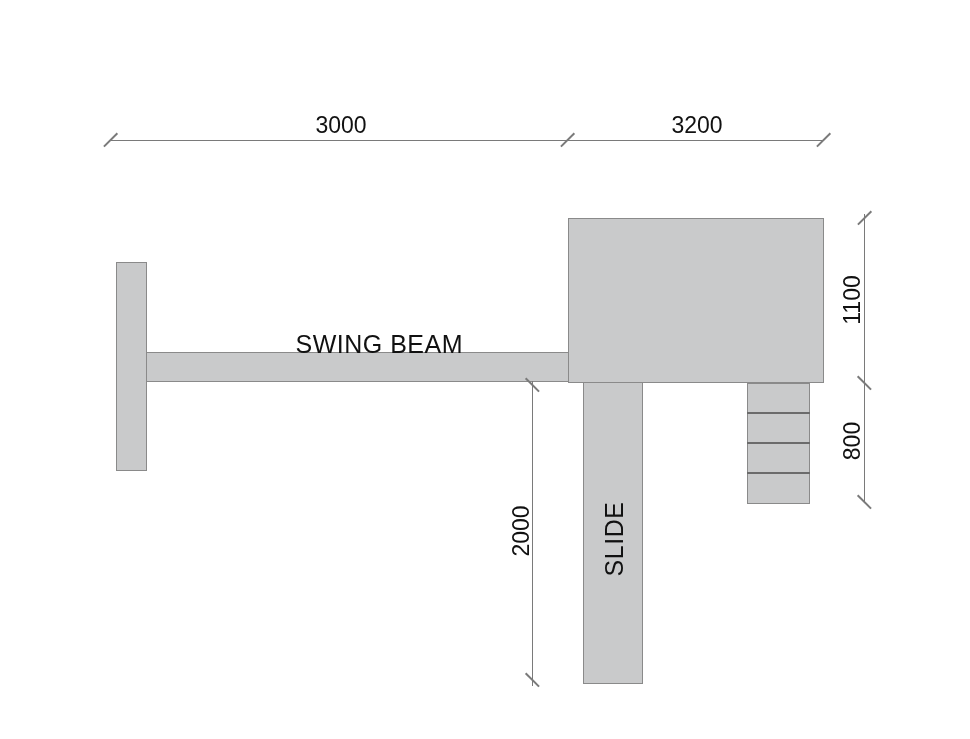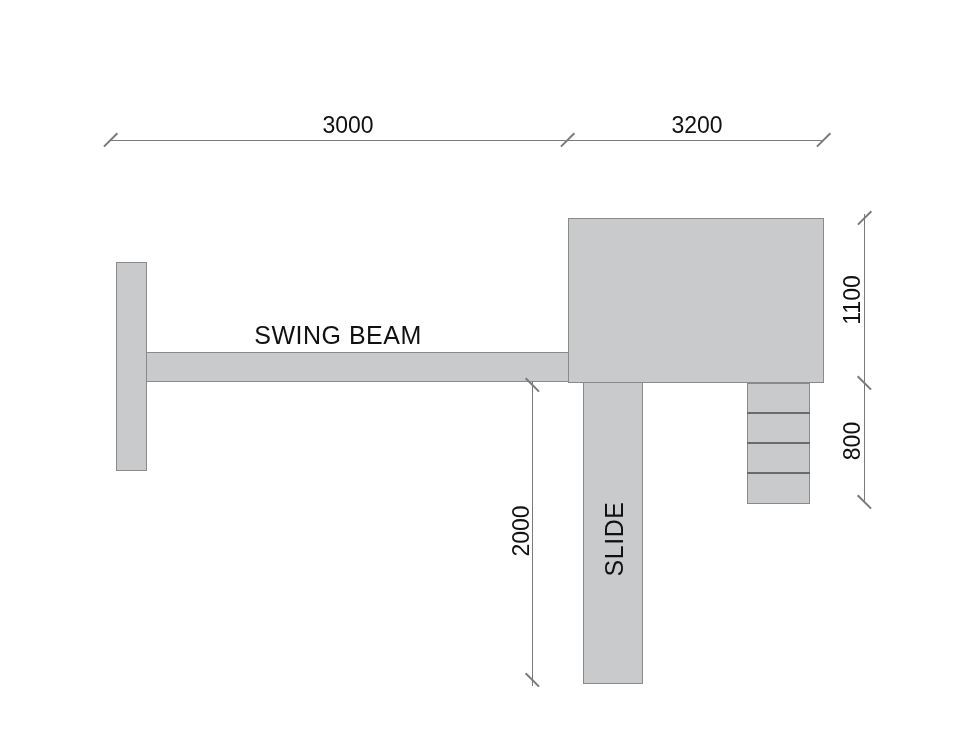--- a/index.html
+++ b/index.html
@@ -39,21 +39,21 @@
   .rung.r1{top:28px;} .rung.r2{top:58px;} .rung.r3{top:88px;}
 
   
   .shape-label{
     position:absolute;
     font-size:25px;line-height:27px;
     letter-spacing:0.5px;
     text-align:center;color:var(--text);
     white-space:nowrap;
   }
-  .swing-label{left:213px;top:322px;width:250px;}
+  .swing-label{left:213px;top:331px;width:250px;text-align:right;}
   .slide-label{
     left:534px;top:525px;width:160px;height:28px;line-height:28px;
     transform:rotate(-90deg);
   }
 
   
   .dim-line{position:absolute;background:var(--dim-line);}
   .dim-h{height:1.2px;}
   .dim-v{width:1.2px;}
   .dim-top   {left:110px;top:139.5px;width:713px;}
@@ -70,21 +70,21 @@
 
   
   .dim-label{
     position:absolute;
     font-size:23px;line-height:26px;
     text-align:center;color:var(--text);
     white-space:nowrap;
   }
   .dim-label.h{width:120px;}
   .dim-label.v{width:140px;height:28px;line-height:28px;transform:rotate(-90deg);}
-  .lbl-3000{left:288px;top:112px;}
+  .lbl-3000{left:281px;top:112px;}
   .lbl-1700{left:637px;top:112px;}
   .lbl-1100{left:782px;top:286px;}
   .lbl-800 {left:782px;top:427px;}
   .lbl-2000{left:451px;top:517px;}
 </style>
 </head>
 <body>
 
 <div class="canvas">
 

